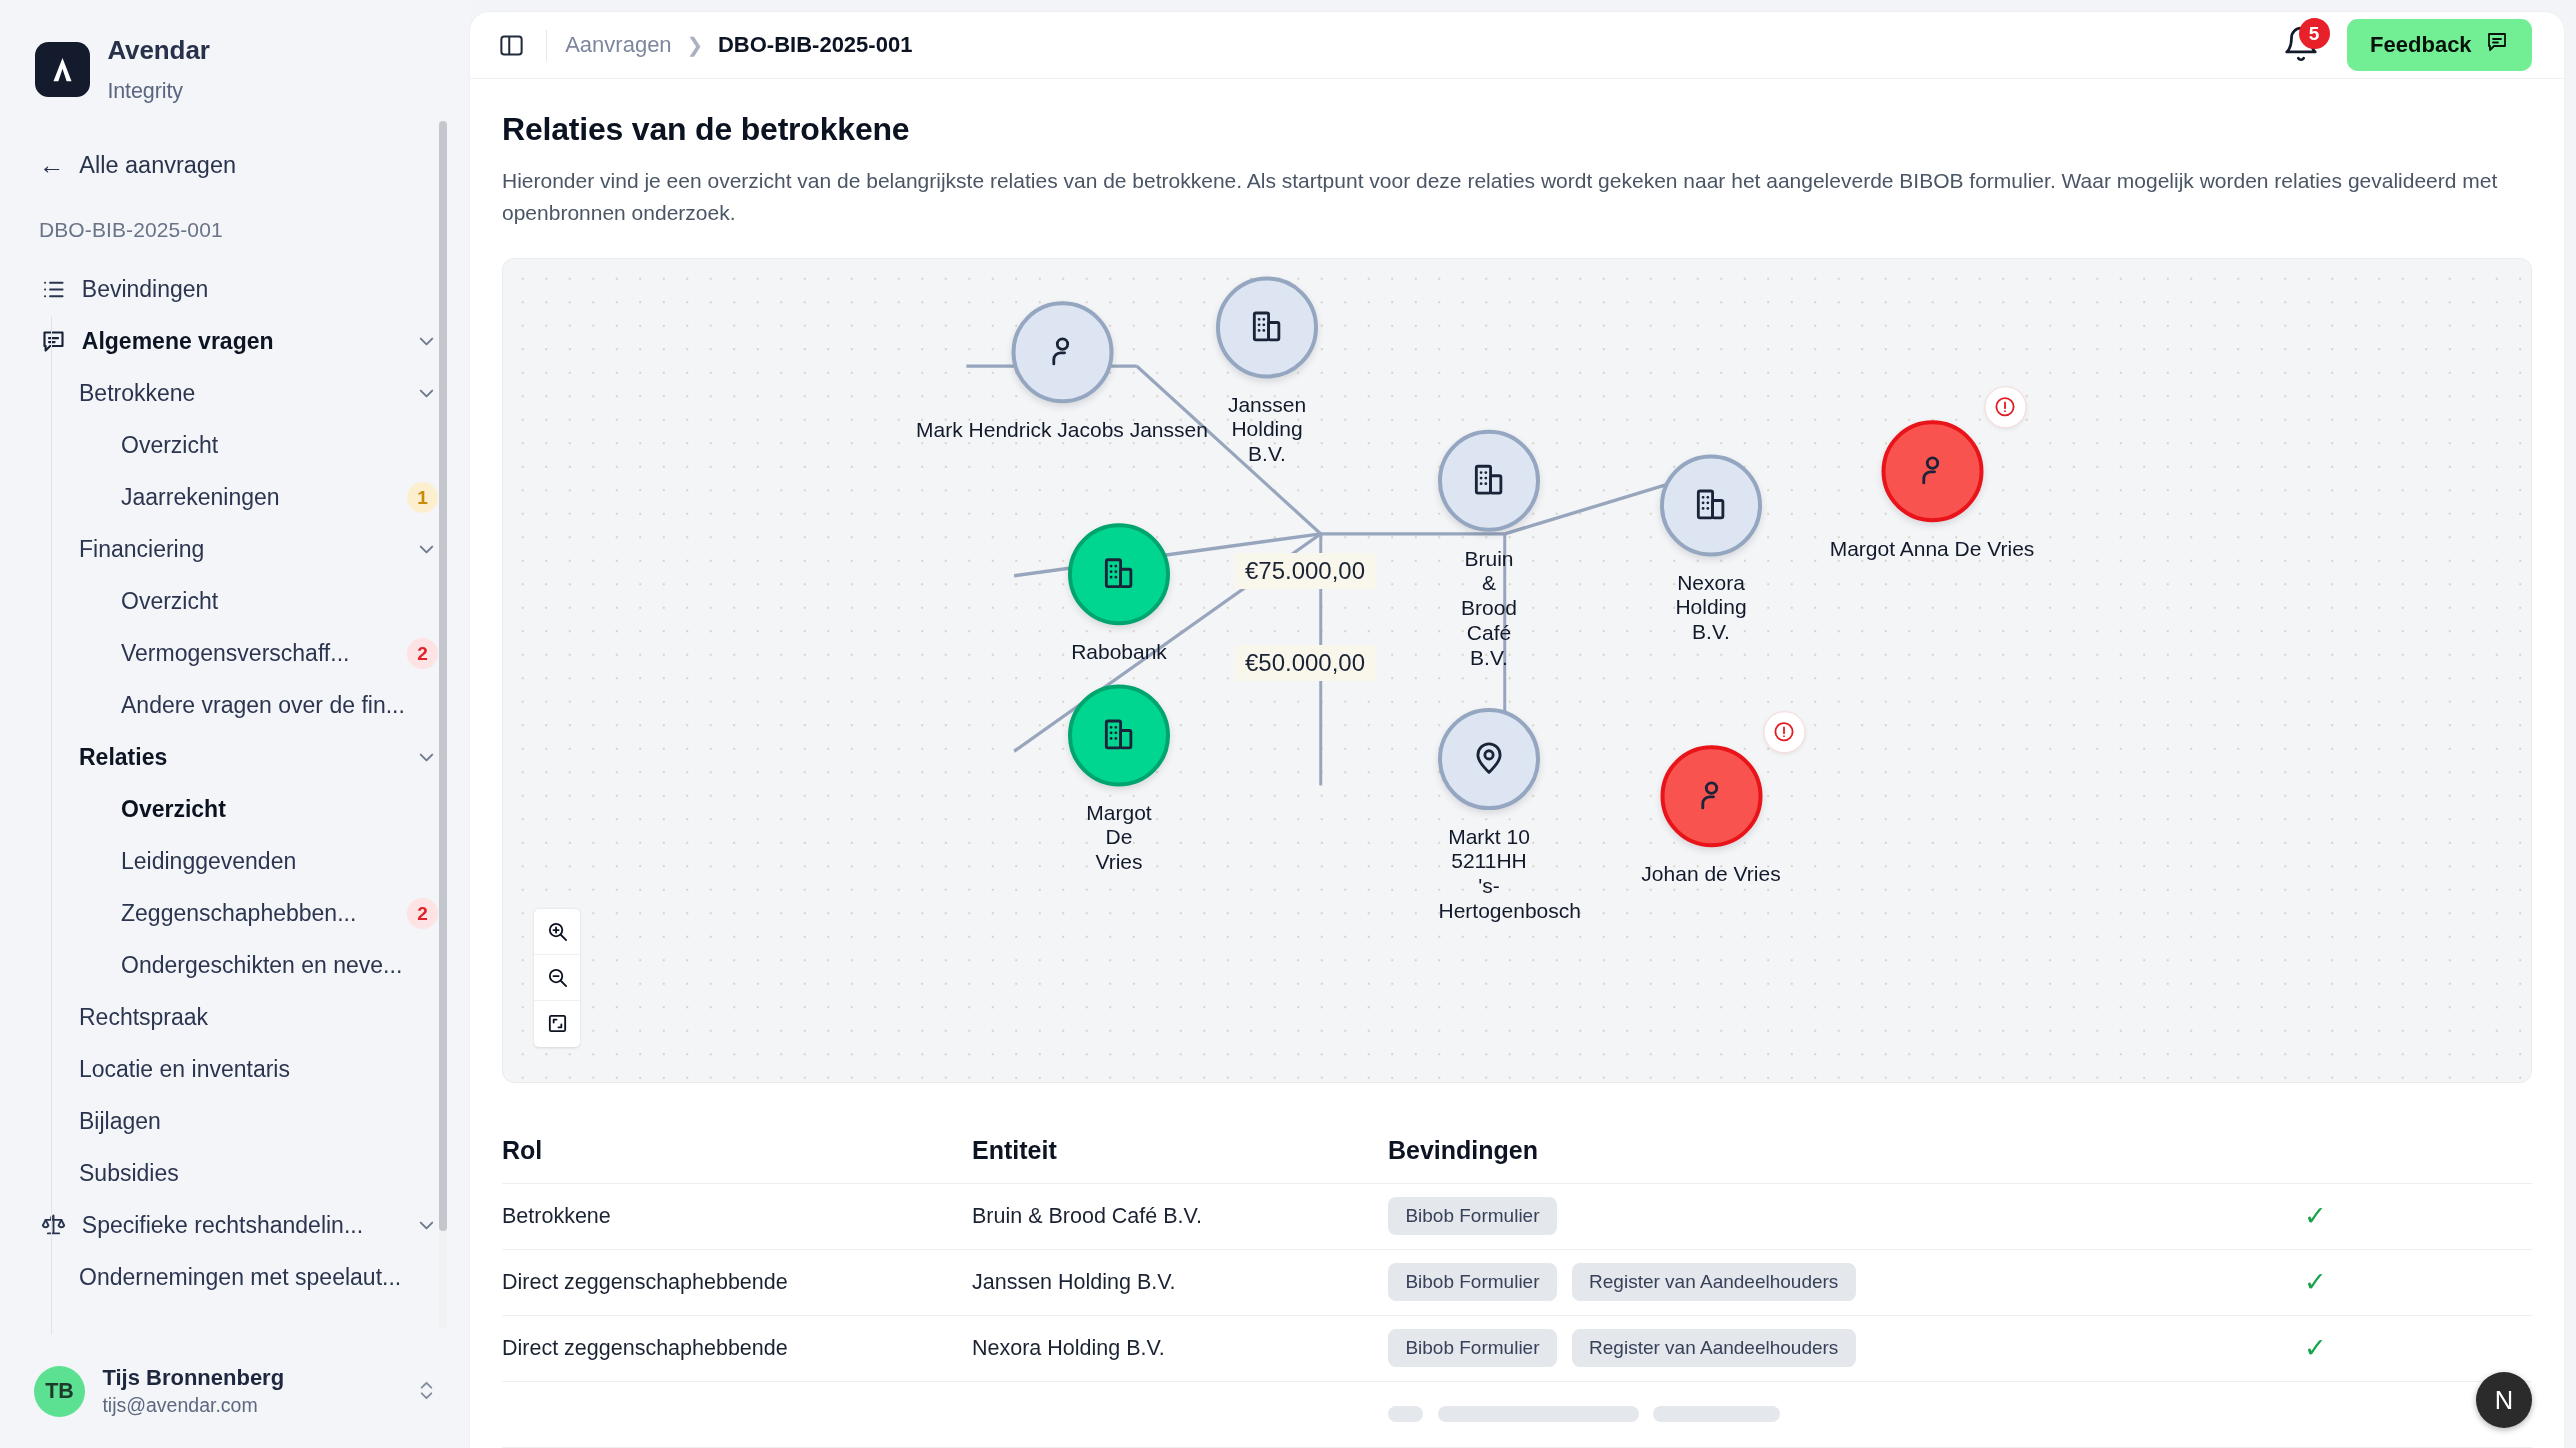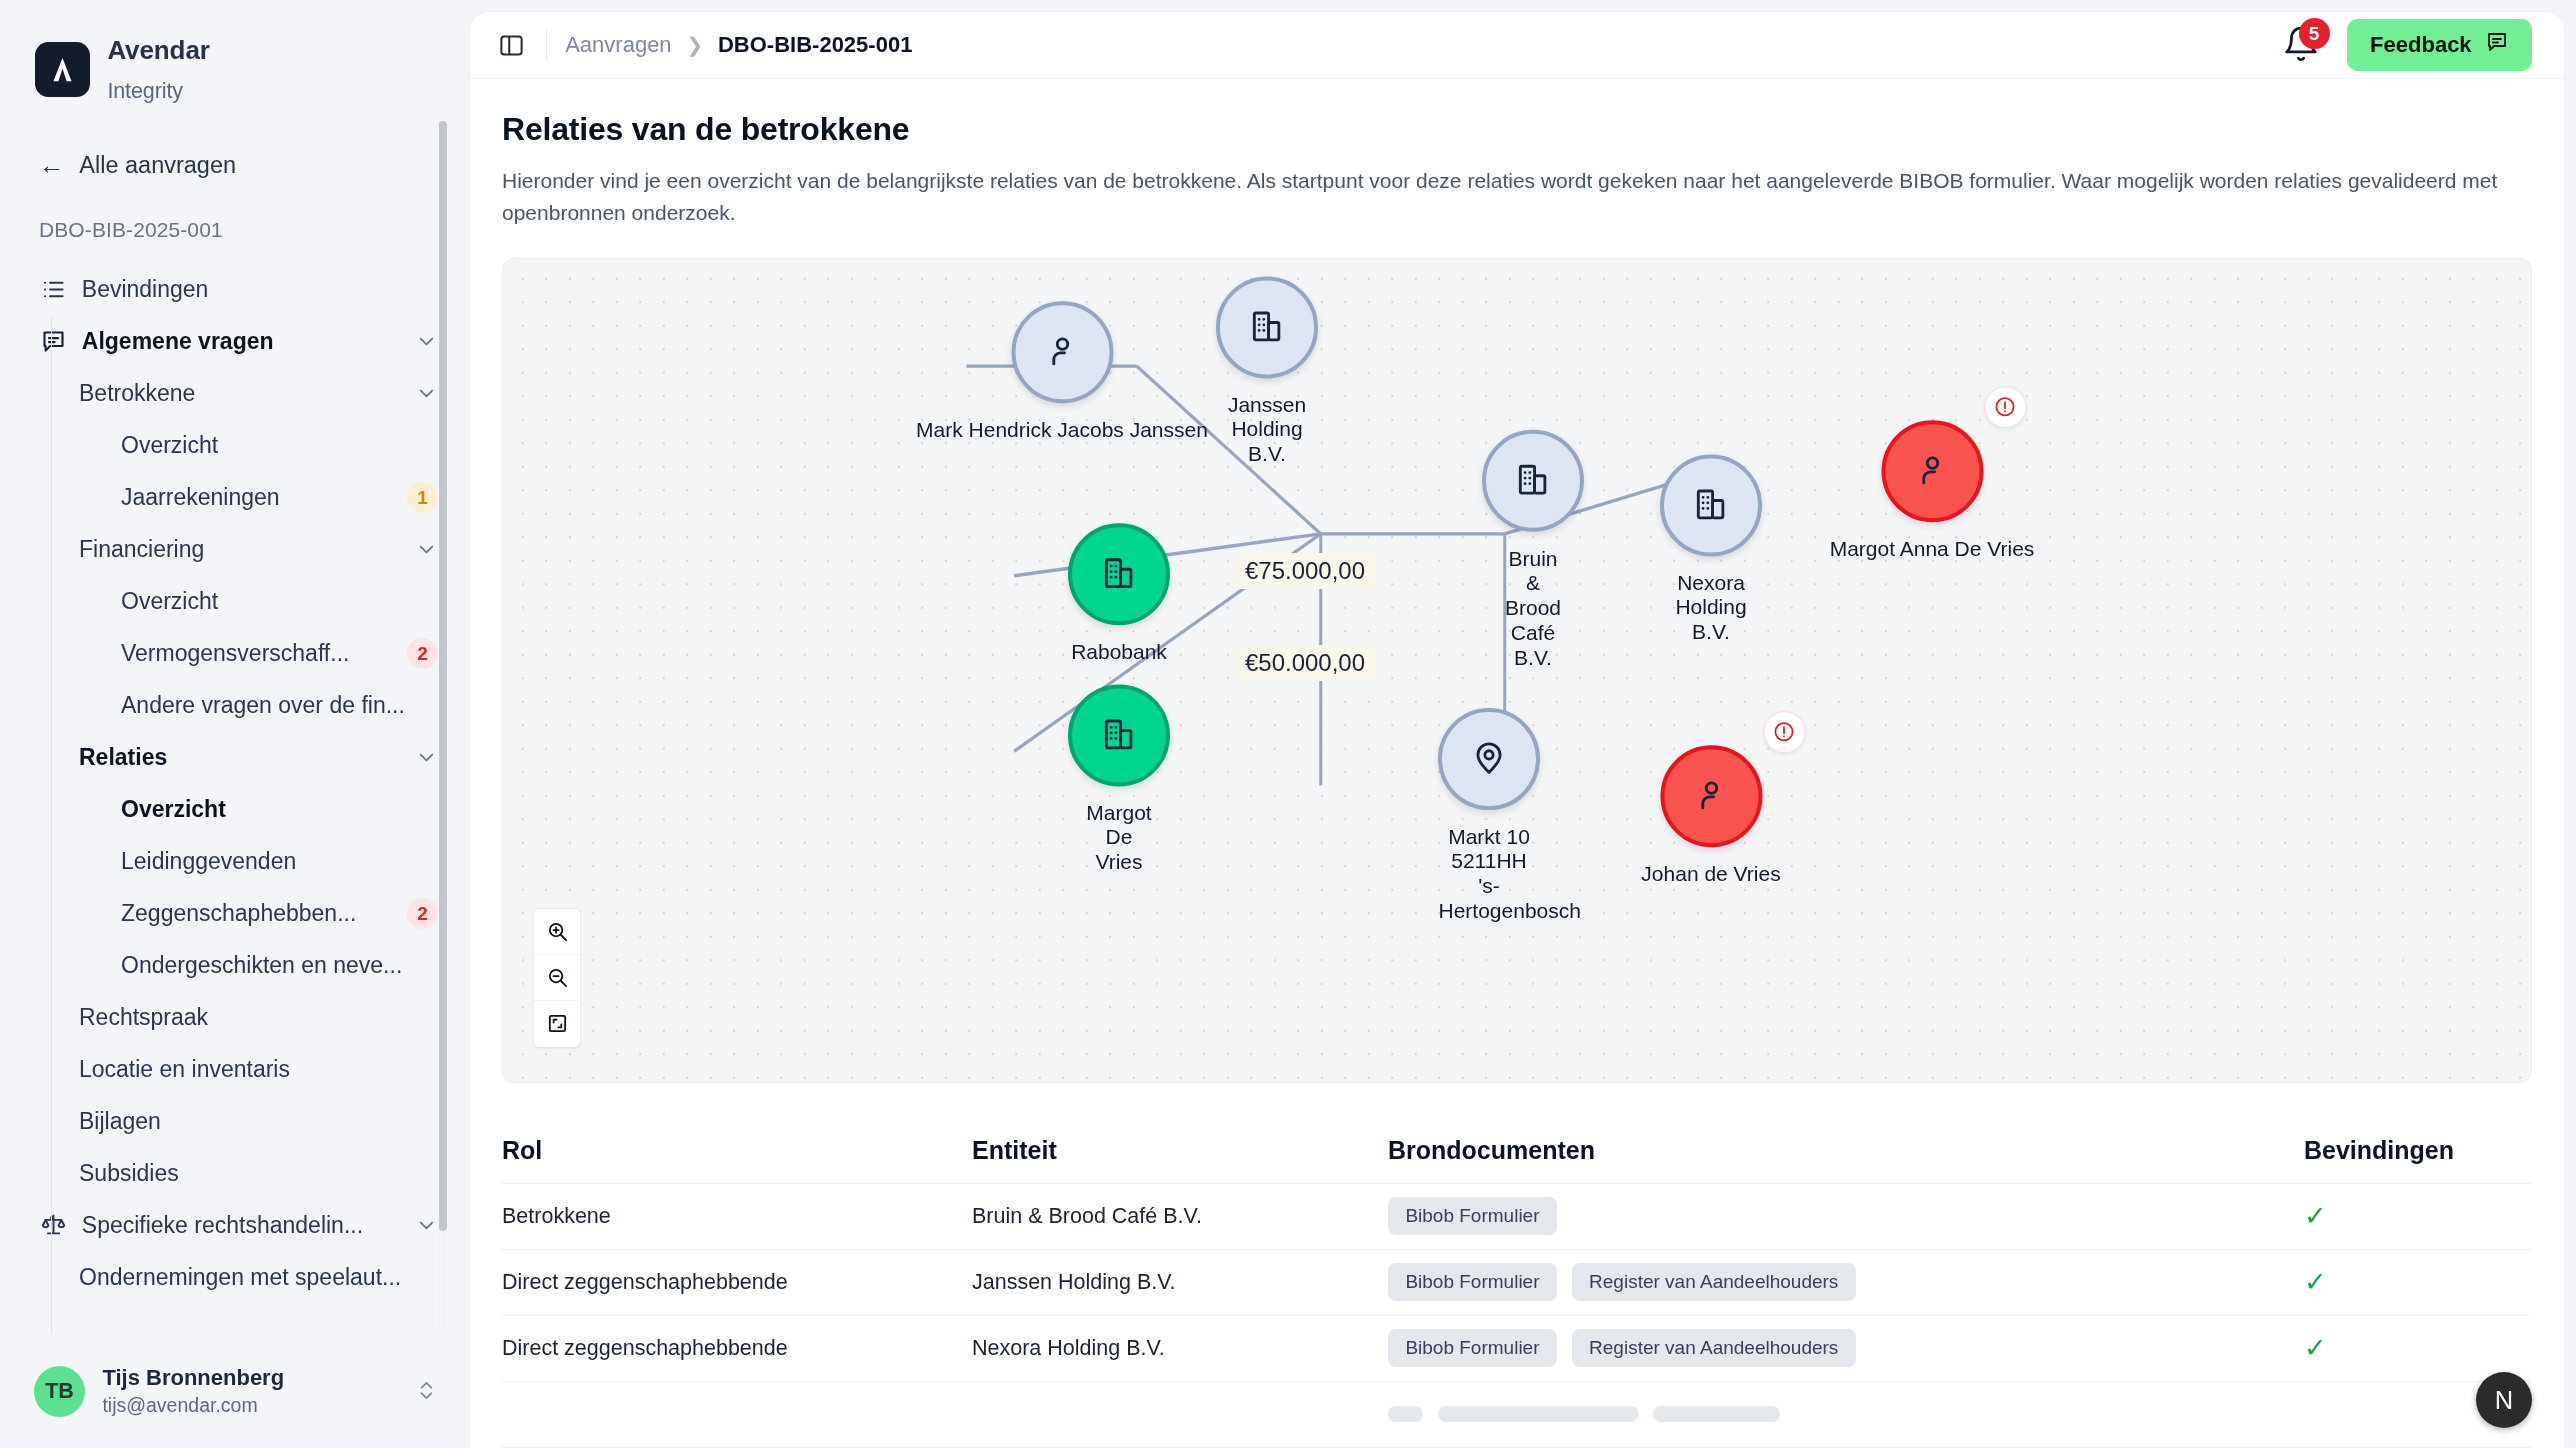--- a/index.html
+++ b/index.html
@@ -434,21 +434,21 @@
               <span><svg width="38" height="38" viewBox="0 0 24 24" fill="none" stroke="#1b2338" stroke-width="1.8" stroke-linejoin="round">
                   <rect x="4" y="3.5" width="9" height="17" rx="1"></rect>
                   <rect x="13" y="9.5" width="6.5" height="11" rx="1"></rect>
                   <path d="M7 7.5h.01M10 7.5h.01M7 11h.01M10 11h.01M7 14.5h.01M10 14.5h.01" stroke-linecap="round"></path>
                 </svg></span>
             </div>
             <div class="node-label">Margot
 De
 Vries</div>
           </div>
-          <div class="node" style="left: 1030px; top: 291px;">
+          <div class="node" style="left: 986px; top: 291px;">
             <div class="node-circle blue">
               <span><svg width="38" height="38" viewBox="0 0 24 24" fill="none" stroke="#1b2338" stroke-width="1.8" stroke-linejoin="round">
                   <rect x="4" y="3.5" width="9" height="17" rx="1"></rect>
                   <rect x="13" y="9.5" width="6.5" height="11" rx="1"></rect>
                   <path d="M7 7.5h.01M10 7.5h.01M7 11h.01M10 11h.01M7 14.5h.01M10 14.5h.01" stroke-linecap="round"></path>
                 </svg></span>
             </div>
             <div class="node-label">Bruin
 &amp;
 Brood
@@ -534,21 +534,20 @@
               <path d="M8 11V8h3M16 13v3h-3"></path>
           </svg>
         </div>
       </div>
     </section>
 
     <section class="rel-table">
       <div class="tr head">
         <div class="th c-rol">Rol</div>
         <div class="th c-ent">Entiteit</div>
-        <div class="th c-doc">Brondocumenten</div>
         <div class="th c-bev">Bevindingen</div>
       </div>
       <div id="table-body">
           <div class="tr body">
             <div class="td c-rol">Betrokkene</div>
             <div class="td c-ent">Bruin &amp; Brood Café B.V.</div>
             <div class="td c-doc">
               <span class="chip">Bibob Formulier</span>
             </div>
             <div class="td c-bev">

